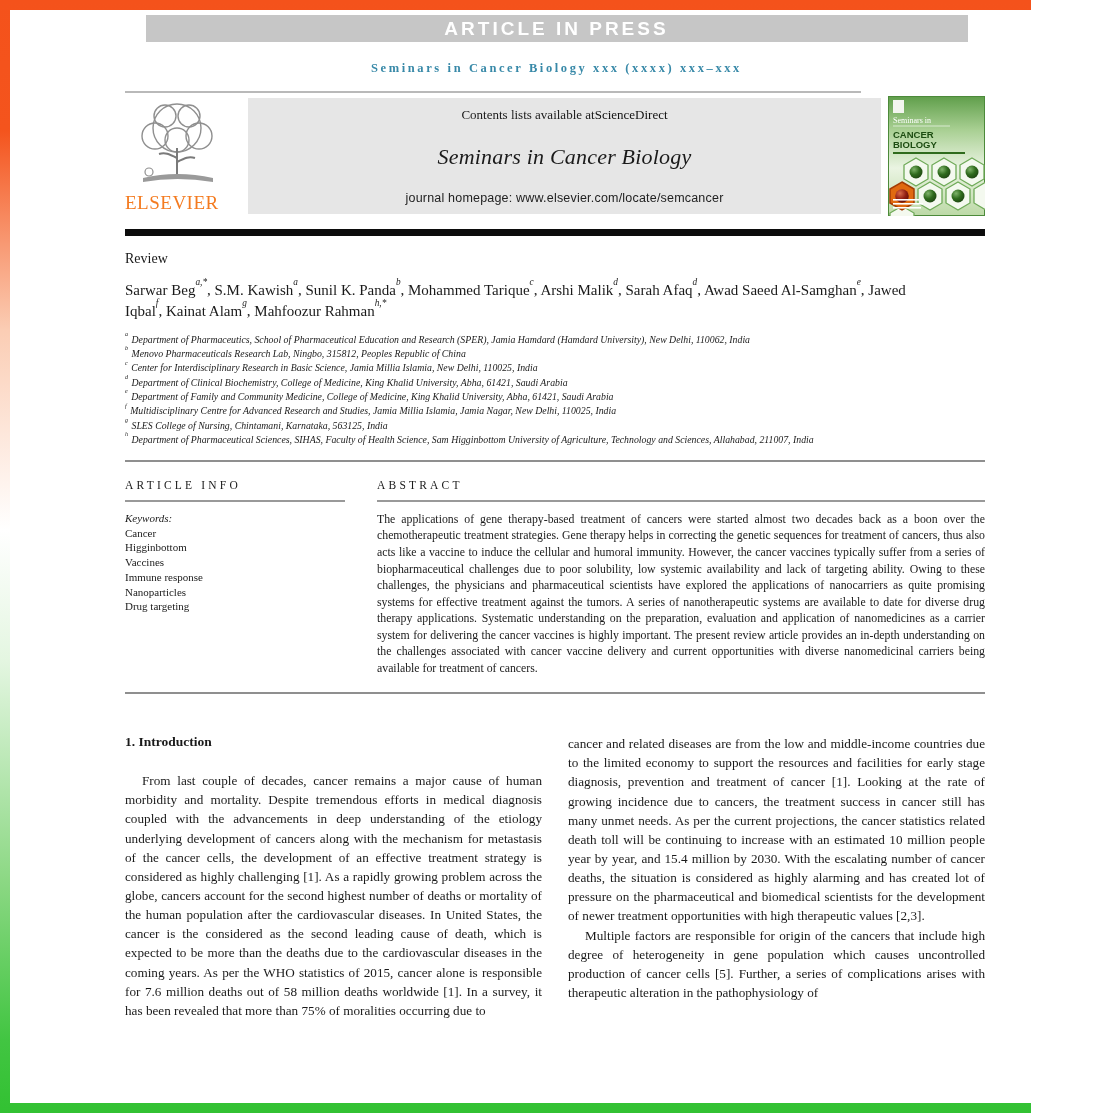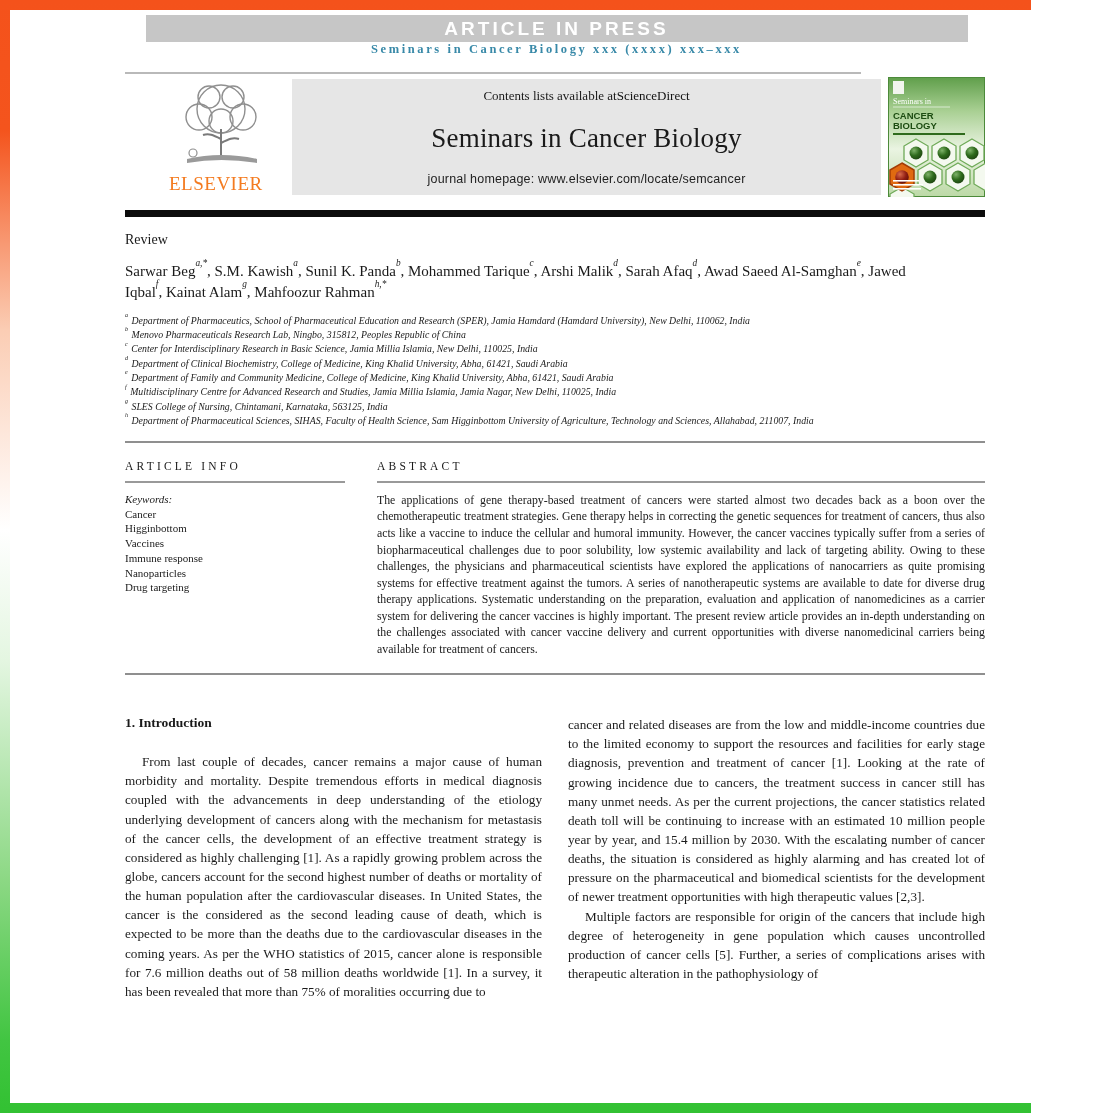--- a/index.html
+++ b/index.html
@@ -35,47 +35,48 @@
   
   .banner{
     width:822px;height:27px;margin:5px auto 0;
     background:var(--banner-bg);
     color:#fff;
     font-family:"Liberation Sans","DejaVu Sans",sans-serif;
     font-weight:bold;font-size:19px;letter-spacing:3px;
     text-align:center;line-height:27px;
   }
   .journal-ref{
+    margin-top:19px;
     text-align:center;
     color:var(--journal-teal);
     font-weight:bold;
     font-size:12.5px;
     letter-spacing:2.6px;
   }
   .content{padding:0 118px 0 115px;}
   .header-top-rule{
     margin-top:15px;
     width:736px;height:2px;background:#b9b9b9;
   }
   .header-grid{display:flex;margin-top:3px;align-items:flex-start;}
-  .logo-col{width:107px;padding-top:2px;margin-left:44px;}
+  .logo-col{width:107px;padding-top:2px;}
   .logo-col svg{display:block;}
   .elsevier-word{
     font-size:19px;color:var(--elsevier-orange);
     letter-spacing:0.5px;margin-top:2px;
   }
   .center-box{
     flex:1;background:var(--header-box);
     margin:2px 7px 0 16px;height:116px;
     display:flex;flex-direction:column;align-items:center;justify-content:space-between;
     padding:9px 0 9px;
   }
   .contents-line{font-size:13px;}
   .contents-line a{color:#111;text-decoration:none;}
-  .journal-title{font-size:27px;letter-spacing:0.2px;}
+  .journal-title{font-size:22px;letter-spacing:0.2px;font-style:italic;}
   .homepage-line{
     font-family:"Liberation Sans","DejaVu Sans",sans-serif;
     font-size:12.5px;letter-spacing:0.2px;color:#222;
   }
   .cover-col{width:97px;}
   .black-bar{margin-top:9px;height:7px;background:#0c0c0c;}
   
   .review-label{margin-top:15px;font-size:14px;}
   .article-title{
     margin-top:11px;font-size:21.5px;line-height:1.36;

